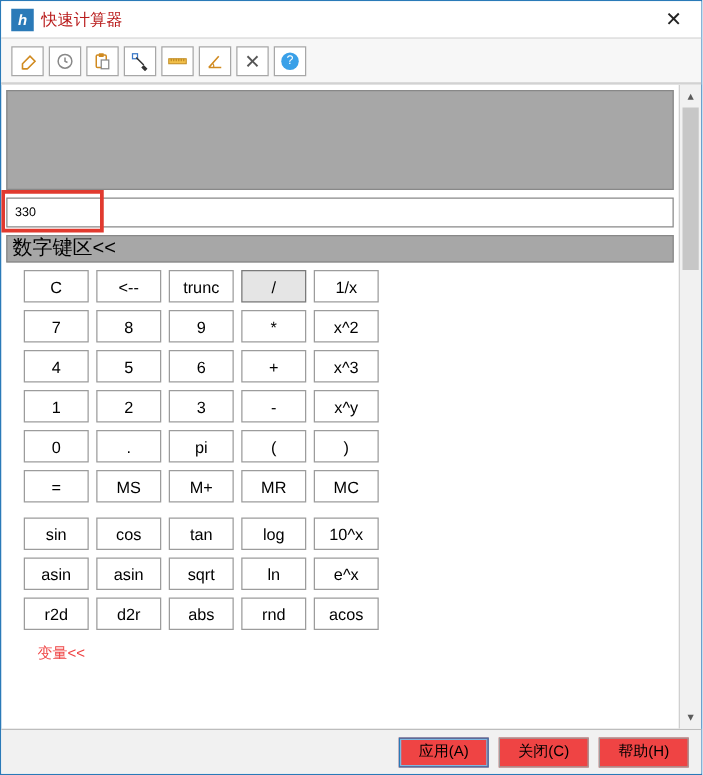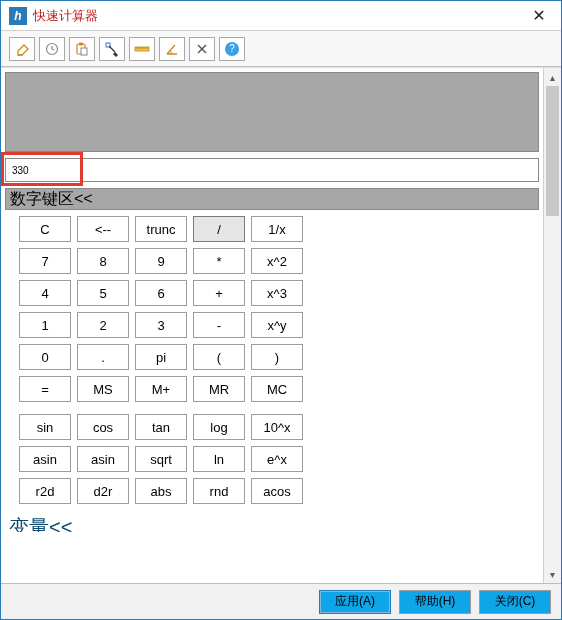--- a/index.html
+++ b/index.html
@@ -27,24 +27,24 @@
   .input-wrap { position: relative; margin-bottom: 6px; }
   .highlight { position: absolute; top: -6px; left: -4px; width: 82px; height: 34px; border: 3px solid #e13a2f; pointer-events: none; }
   .calc-input { width: 100%; height: 24px; border: 1px solid #888; background: #fff; font-size: 10px; padding: 2px 6px; line-height: 20px; outline: none; }
 
   .section-header { background: #a7a7a7; color: #000; font-size: 16px; padding: 1px 4px; height: 22px; line-height: 20px; border: 1px solid #888; margin-top: 2px; display: flex; align-items: center; }
   .keypad { padding: 6px 6px 6px 14px; display: grid; grid-template-columns: repeat(5, 52px); gap: 6px 6px; }
   .key { width: 52px; height: 26px; border: 1px solid #9c9c9c; background: #fff; display: flex; align-items: center; justify-content: center; font-size: 13px; cursor: default; }
   .key.active { background: #e5e5e5; border-color: #7a7a7a; }
 
   .footer { height: 36px; background: #f1f1f1; border-top: 1px solid #bdbdbd; display: flex; align-items: center; justify-content: flex-end; gap: 8px; padding: 0 10px; }
-  .footer-btn { height: 24px; padding: 0 10px; min-width: 72px; border: 1px solid #9c9c9c; background: #0ea5e9; display: flex; align-items: center; justify-content: center; font-size: 12px; cursor: default; }
+  .footer-btn { height: 24px; padding: 0 10px; min-width: 72px; border: 1px solid #9c9c9c; background: #ef4444; display: flex; align-items: center; justify-content: center; font-size: 12px; cursor: default; }
   .footer-btn.primary { border: 1px solid #2a7ab8; box-shadow: inset 0 0 0 1px #7fb8e0; }
 
-  .variables-cut { color: #0c4a6e; font-size: 20px; padding: 0 4px; height: 18px; overflow: hidden; margin-top: 4px; }
+  .variables-cut { color: #ef4444; font-size: 12px; padding: 0 4px; height: 18px; overflow: hidden; margin-top: 4px; margin-left: 21px; }
 </style>
 </head>
 <body>
 
 <div class="window">
   <div class="titlebar">
     <div class="app-icon">h</div>
     <div class="title">快速计算器</div>
     <div class="close">
         <span>✕</span>
@@ -177,19 +177,19 @@
       <div class="thumb" style="top:18px; height:130px;"></div>
       <div class="arrow" style="position:absolute; bottom:0; left:0; right:0;">▾</div>
     </div>
   </div>
 
   <div class="footer">
     <div class="footer-btn primary">
         <span>应用(A)</span>
       </div>
     <div class="footer-btn">
-        <span>帮助(H)</span>
+        <span>关闭(C)</span>
       </div>
     <div class="footer-btn">
-        <span>关闭(C)</span>
+        <span>帮助(H)</span>
       </div>
   </div>
 </div>
 
 </body></html>

